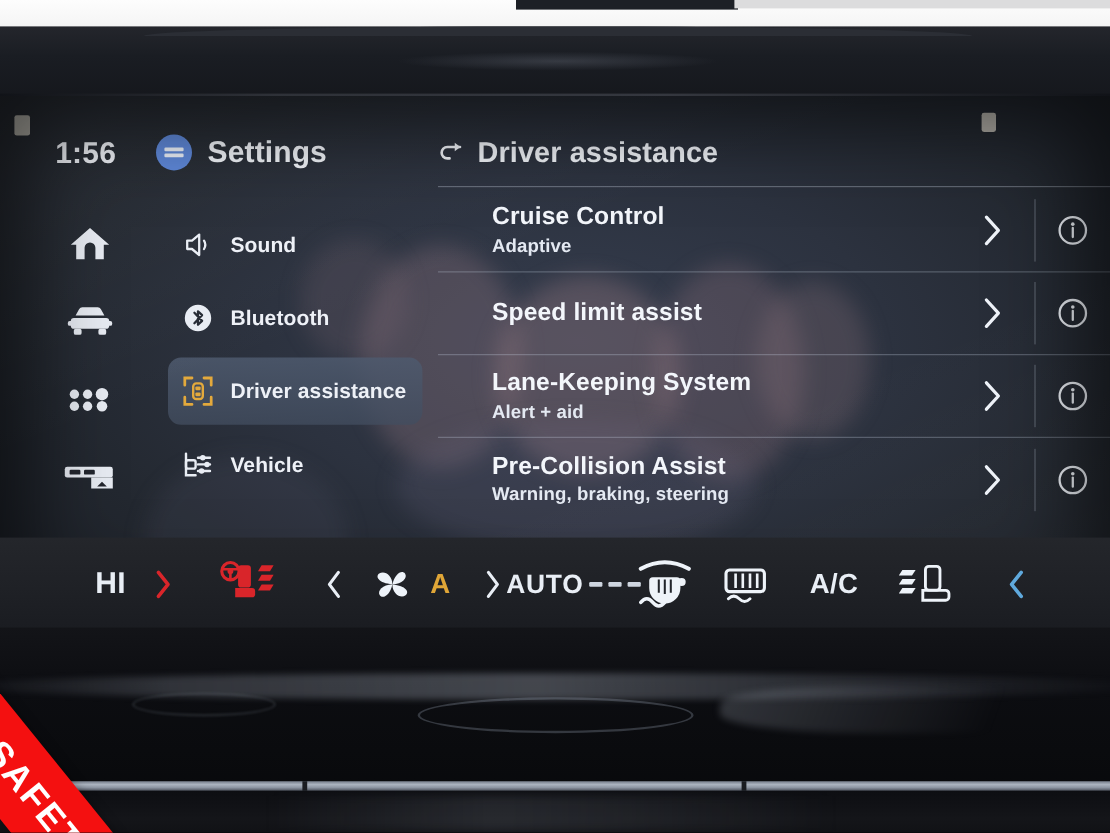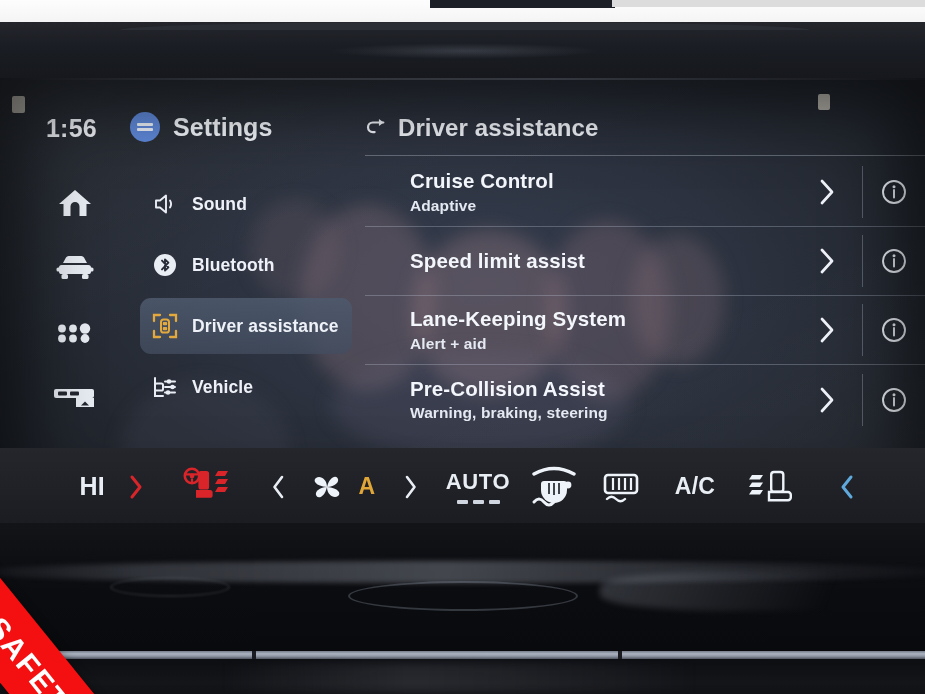--- a/index.html
+++ b/index.html
@@ -231,21 +231,21 @@
     position: absolute;
     left: 0; top: 448px;
     width: 925px; height: 77px;
     background: linear-gradient(180deg,#24262b 0%, #1f2126 55%, #1a1c21 100%);
     display: flex; align-items: center; text-align: right;
   }
   .cl-item { display: flex; align-items: center; justify-content: center; flex: none; }
   .cl-text { font-size: 25px; font-weight: bold; letter-spacing: .3px; }
   .cl-white { color: #e9eef5; }
   .cl-amber { color: #e0a637; }
-  .auto-wrap { display: flex; flex-direction: column; align-items: center; gap: 5px; }
+  .auto-wrap { display: flex; flex-direction: row; align-items: center; gap: 5px; }
   .auto-dashes { display: flex; gap: 5px; }
   .auto-dashes i { display: block; width: 11px; height: 4px; background: #cfd6e0; border-radius: 1px; }
 
   
   .dash-lower {
     position: absolute;
     left: 0; top: 523px;
     width: 925px; height: 171px;
     background: linear-gradient(180deg,#131418 0%, #0c0d11 30%, #0a0b0e 60%, #07080a 100%);
     overflow: hidden;

